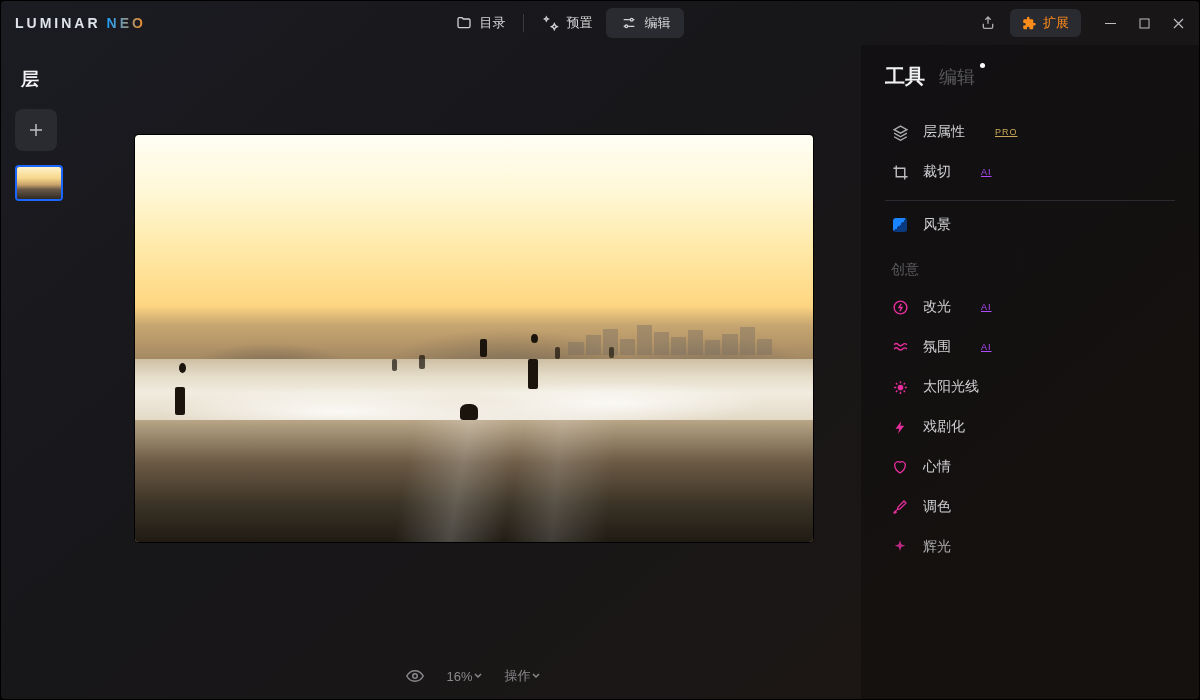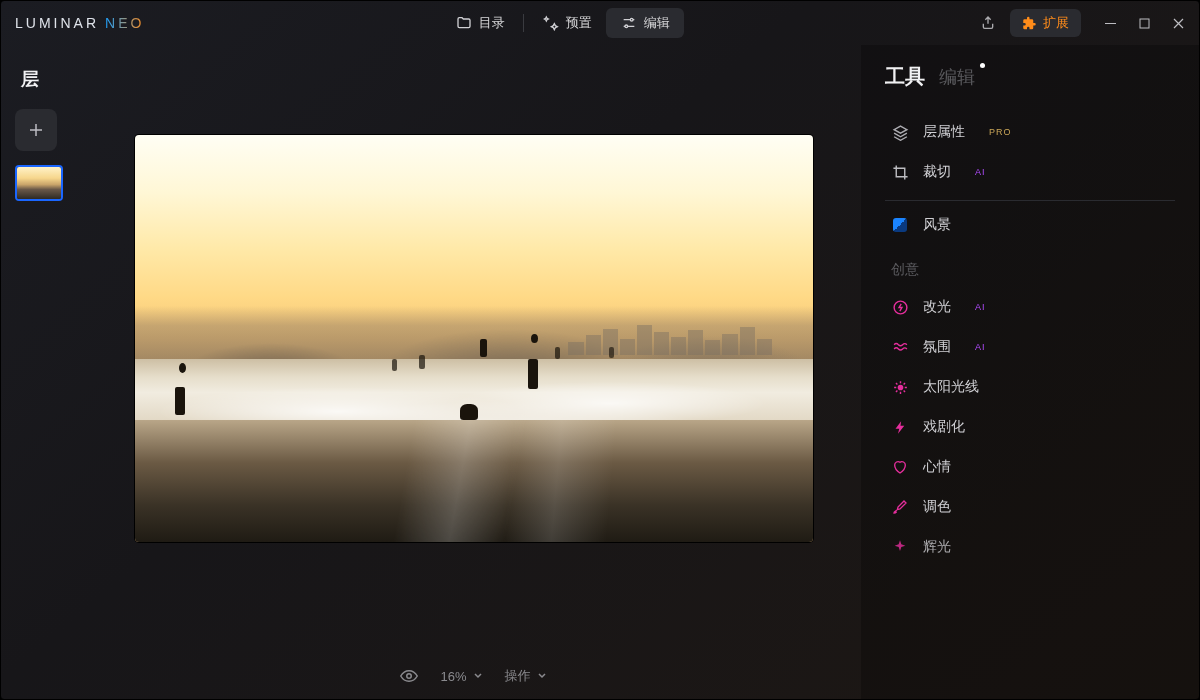--- a/index.html
+++ b/index.html
@@ -18,21 +18,21 @@
     --icon-green:#3dd17a;
     --icon-red:#ff3b3b;
     --icon-blue:#1a84ff;
     --icon-orange:#ff9a1a;
   }
   *{box-sizing:border-box;}
   html,body{margin:0;padding:0;width:1200px;height:700px;overflow:hidden;background:#000;font-family:"Segoe UI","Microsoft YaHei",Arial,sans-serif;color:var(--text);}
   .app{width:1200px;height:700px;background:linear-gradient(140deg,#1b1c22 0%, #171619 40%, #1d1713 100%);display:flex;flex-direction:column;border:1px solid #000;border-radius:4px;overflow:hidden;}
   
   .titlebar{height:44px;display:flex;align-items:center;padding:0 14px;gap:8px;}
-  .logo{font-weight:400;letter-spacing:3px;font-size:14px;display:flex;align-items:center;}
+  .logo{font-weight:700;letter-spacing:3px;font-size:14px;display:flex;align-items:center;}
   .logo-a{color:#dfe3ea;}
   .logo-b{background:linear-gradient(90deg,#1aa0ff,#ff8c1a);-webkit-background-clip:text;background-clip:text;color:transparent;margin-left:6px;}
   .title-center{flex:1;display:flex;justify-content:center;align-items:center;gap:0;}
   .seg{display:flex;align-items:center;gap:6px;padding:6px 14px;color:var(--text);font-size:13px;cursor:pointer;border-radius:6px;}
   .seg.active{background:#2a2b30;}
   .seg-div{width:1px;height:18px;background:#3a3b40;margin:0 4px;}
   .title-right{display:flex;align-items:center;gap:14px;}
   .share-icon{opacity:.8;cursor:pointer;}
   .ext-btn{display:flex;align-items:center;gap:6px;background:#2a2b30;border-radius:6px;padding:5px 12px;color:var(--accent-orange);font-size:13px;cursor:pointer;}
   .win-btns{display:flex;align-items:center;gap:22px;margin-left:10px;color:#bdbdc2;}
@@ -70,29 +70,29 @@
   .p2{left:6.5%;top:56%;width:7px;height:10px;border-radius:50%;}
   .p3{left:48%;top:66%;width:18px;height:16px;border-radius:40% 40% 20% 20%;}
   .p4{left:58%;top:55%;width:10px;height:30px;}
   .p5{left:58.5%;top:49%;width:7px;height:9px;border-radius:50%;}
   .p6{left:51%;top:50%;width:7px;height:18px;}
   .p7{left:42%;top:54%;width:6px;height:14px;opacity:.7;}
   .p8{left:38%;top:55%;width:5px;height:12px;opacity:.7;}
   .p9{left:62%;top:52%;width:5px;height:12px;opacity:.7;}
   .p10{left:70%;top:52%;width:5px;height:11px;opacity:.65;}
   .bottom-bar{position:absolute;bottom:14px;left:0;right:0;display:flex;align-items:center;justify-content:center;gap:22px;color:var(--text-dim);font-size:13px;}
-  .bottom-item{display:flex;align-items:center;gap:6px;cursor:pointer;}
+  .bottom-item{display:flex;align-items:center;cursor:pointer;}
   .right{width:338px;background:rgba(0,0,0,.25);padding:18px 24px 0 24px;display:flex;flex-direction:column;overflow:hidden;}
   .right-tabs{display:flex;align-items:baseline;gap:14px;margin-bottom:22px;}
   .rt-main{font-size:20px;font-weight:700;color:#f1f1f3;}
   .rt-sub{font-size:18px;color:var(--text-dimmer);cursor:pointer;position:relative;}
   .rt-dot{position:absolute;top:-2px;right:-10px;width:5px;height:5px;border-radius:50%;background:#fff;}
   .tools{flex:1;overflow-y:hidden;display:flex;flex-direction:column;}
   .tool{display:flex;align-items:center;gap:14px;padding:11px 6px;font-size:14px;color:#d0d0d4;cursor:pointer;border-radius:4px;}
-  .tool .badge{font-size:9px;letter-spacing:1px;margin-left:10px;}
+  .tool .badge{font-size:9px;letter-spacing:1px;margin-left:16px;text-decoration:underline;}
   .badge-pro{color:#caa658;}
   .badge-ai{color:#b14bff;}
   .tool-ico{width:18px;height:18px;display:flex;align-items:center;justify-content:center;flex-shrink:0;}
   .sec-title{font-size:14px;color:var(--text-dimmer);padding:16px 6px 8px 6px;}
   .divider{height:1px;background:var(--divider);margin:8px 0 4px 0;}
   .sq{width:14px;height:14px;border-radius:3px;}
   svg{display:block;}
 </style>
 </head>
 <body>

